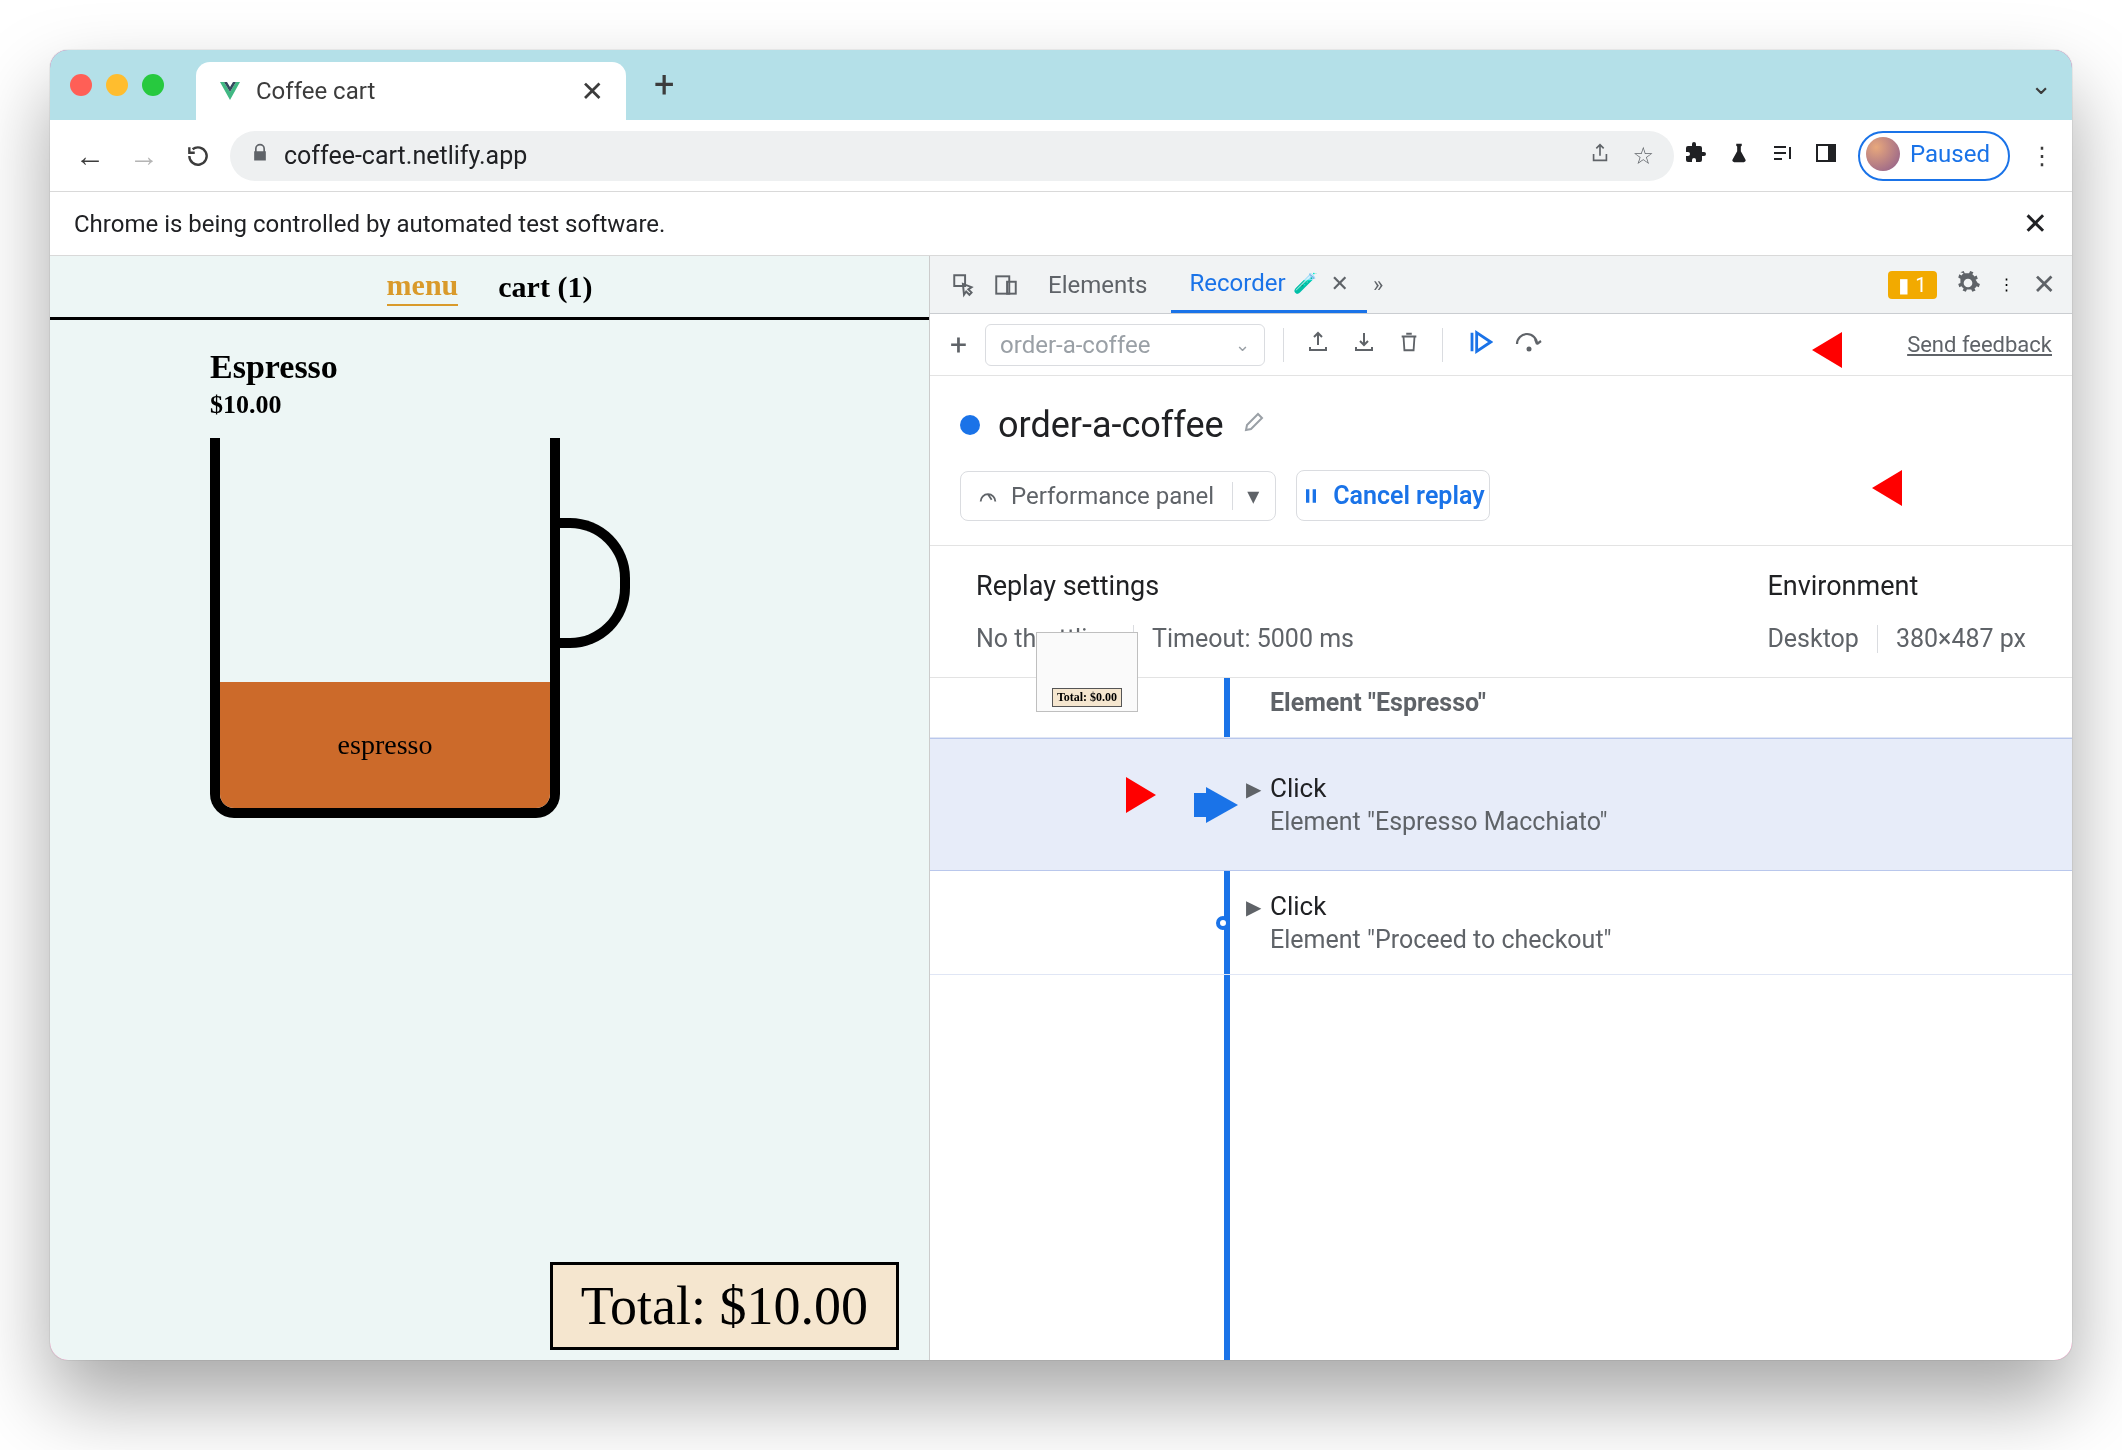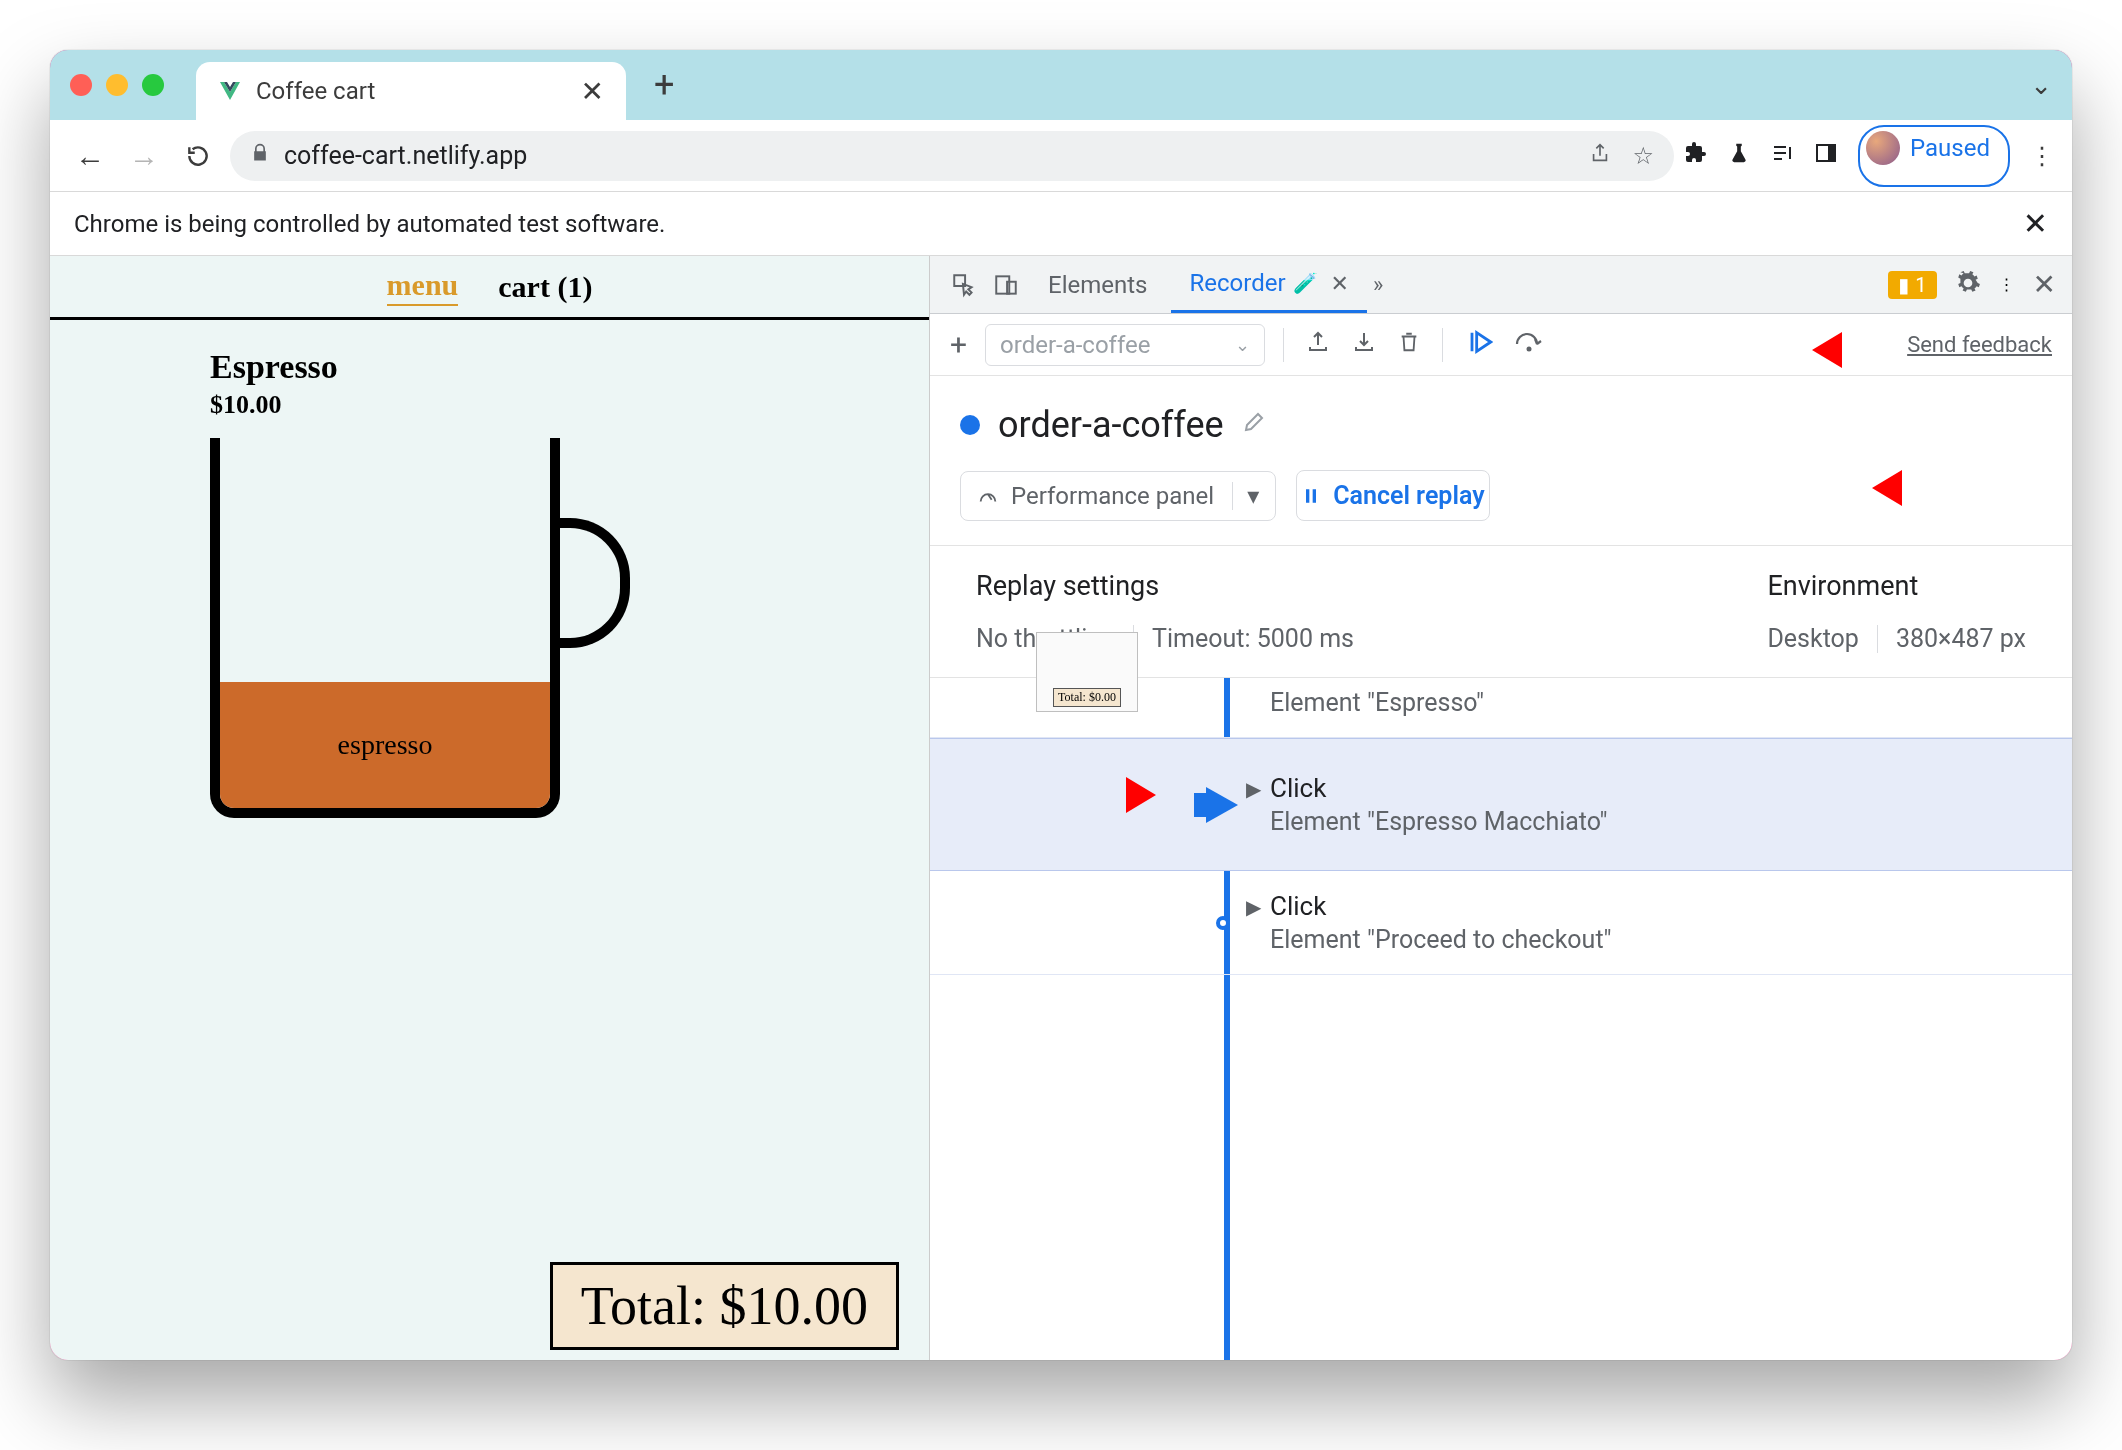--- a/index.html
+++ b/index.html
@@ -83,21 +83,21 @@
   gap: 14px;
   font-size: 25px;
 }
 .lock-icon { color: #5f6368; font-size: 22px; }
 .url-text { color: #202124; }
 .url-actions { margin-left: auto; display: flex; gap: 22px; color: #5f6368; font-size: 24px; }
 .toolbar-icons { display: flex; align-items: center; gap: 20px; color: #3c3c3c; font-size: 24px; }
 .paused-chip {
   border: 2.5px solid #1a73e8;
   border-radius: 26px;
-  padding: 4px 18px 20px 6px;
+  padding: 4px 18px 8px 6px;
   display: flex;
   align-items: center;
   gap: 10px;
   color: #1a73e8;
   font-size: 24px;
 }
 .avatar {
   width: 34px; height: 34px; border-radius: 50%;
   background: radial-gradient(circle at 30% 30%, #e8a87c, #8b5a8c);
 }
@@ -567,21 +567,21 @@
             <span>Desktop</span>
             <span class="div"></span>
             <span>380×487 px</span>
           </div>
         </div>
       </div>
 
       <div class="timeline">
         <div class="tl-rail"></div>
 
-        <div class="tl-step" style="padding-top:6px;">
+        <div class="tl-step" style="padding-top:6px;font-weight:bold;">
           <div class="thumb">
             <div class="badge">Total: $0.00</div>
           </div>
           <div class="tl-text">
             <div class="sub">Element "Espresso"</div>
           </div>
         </div>
 
         <div class="tl-step current">
           <span class="tl-caret">▶</span>

